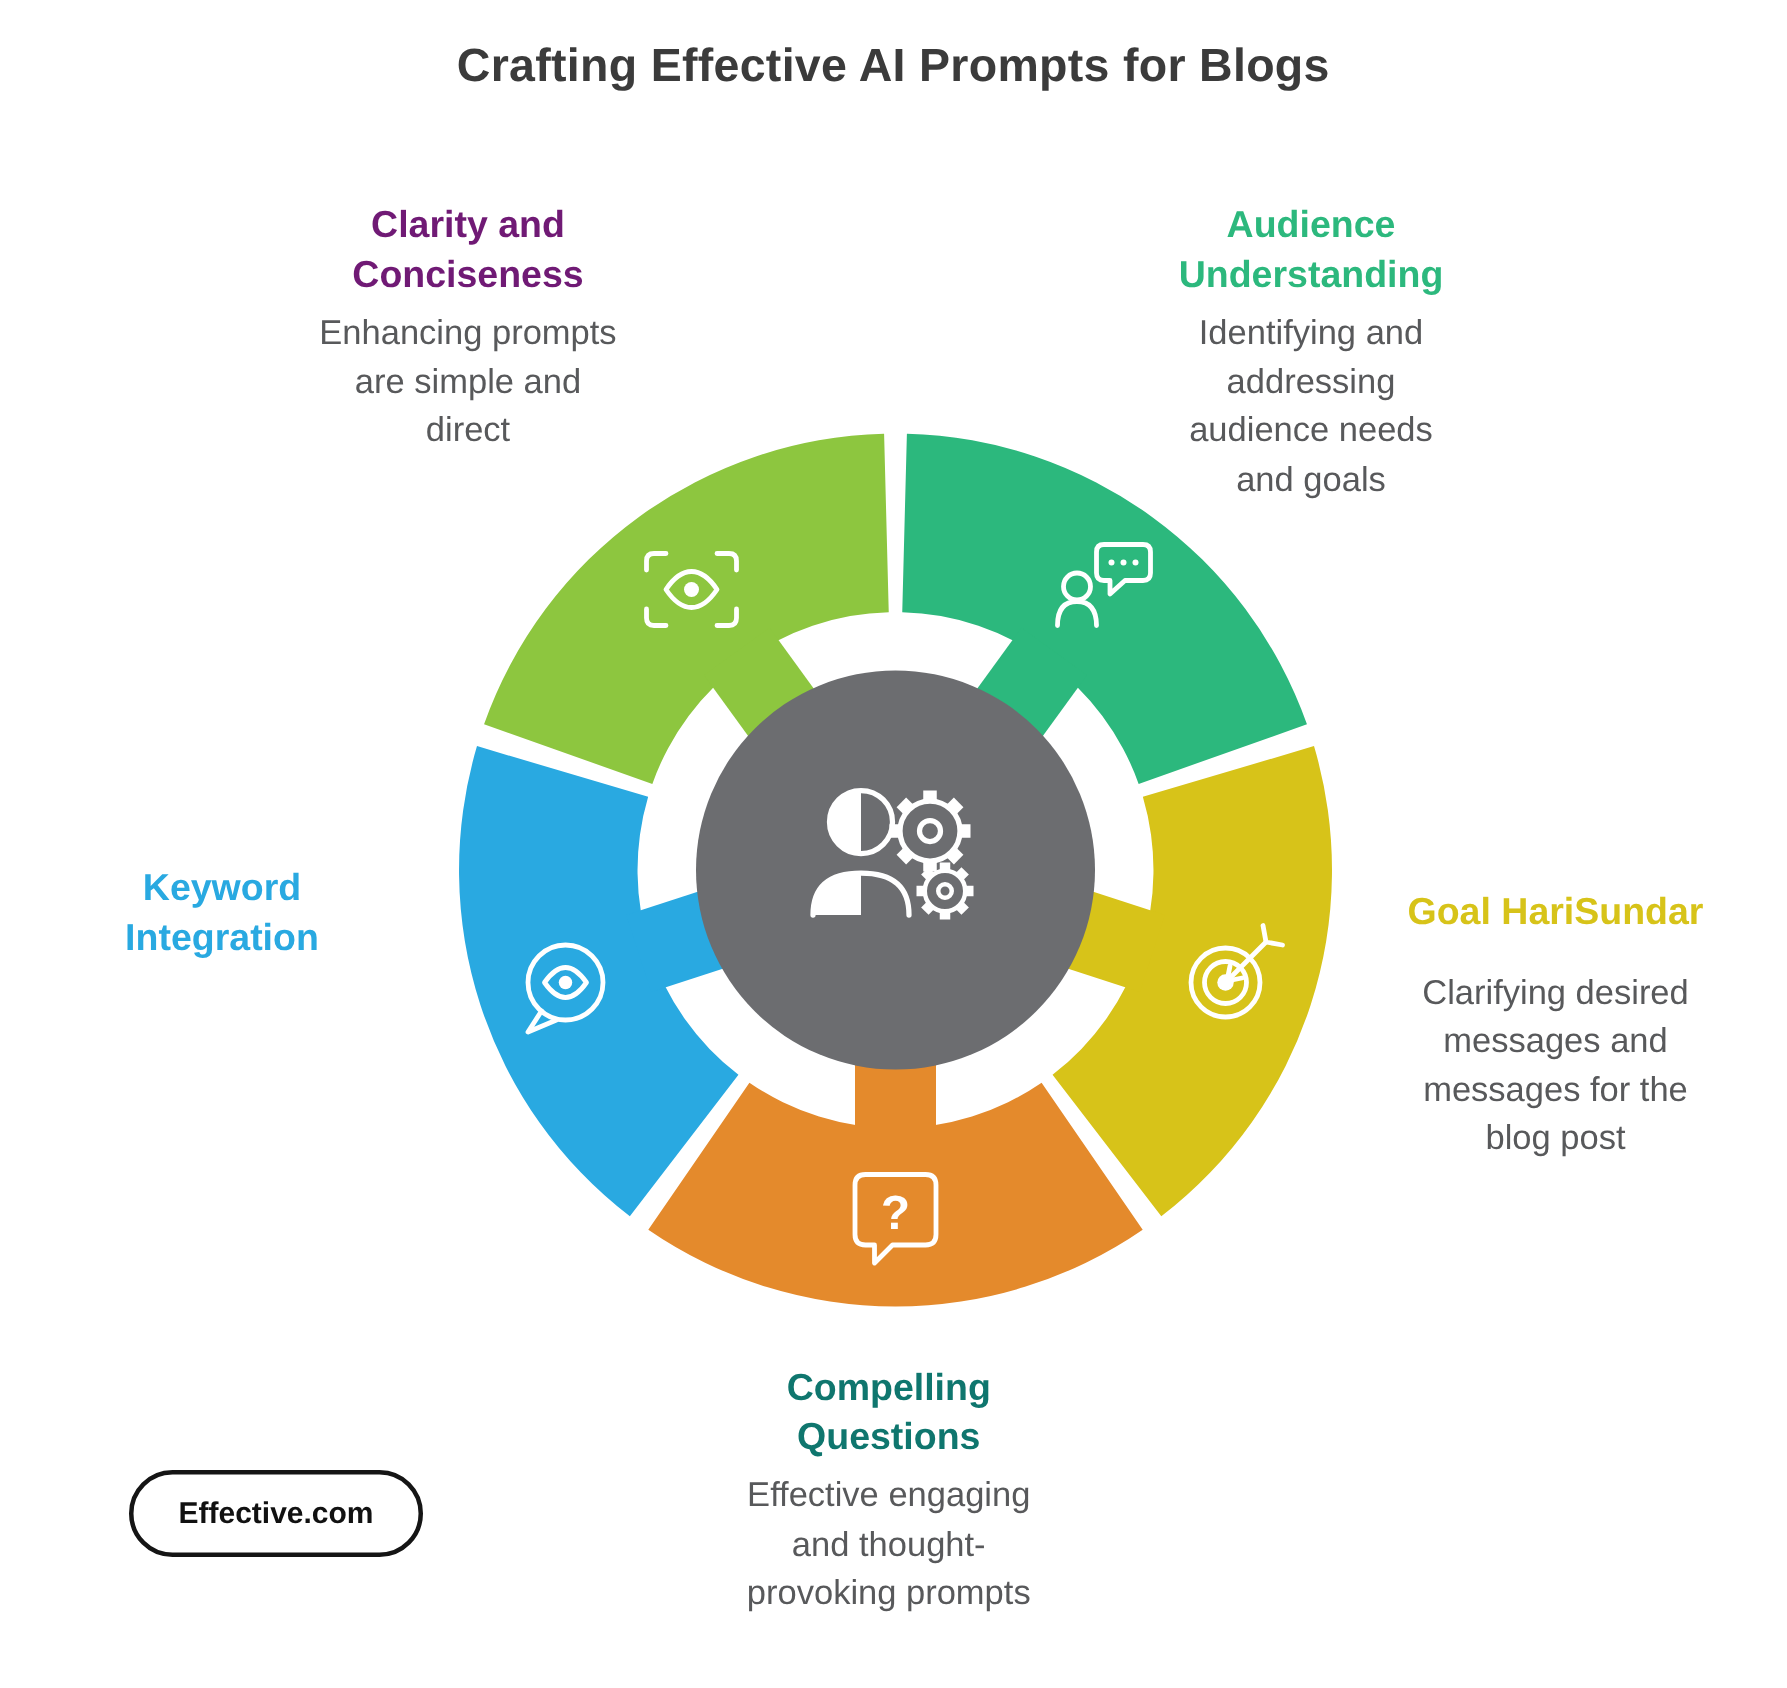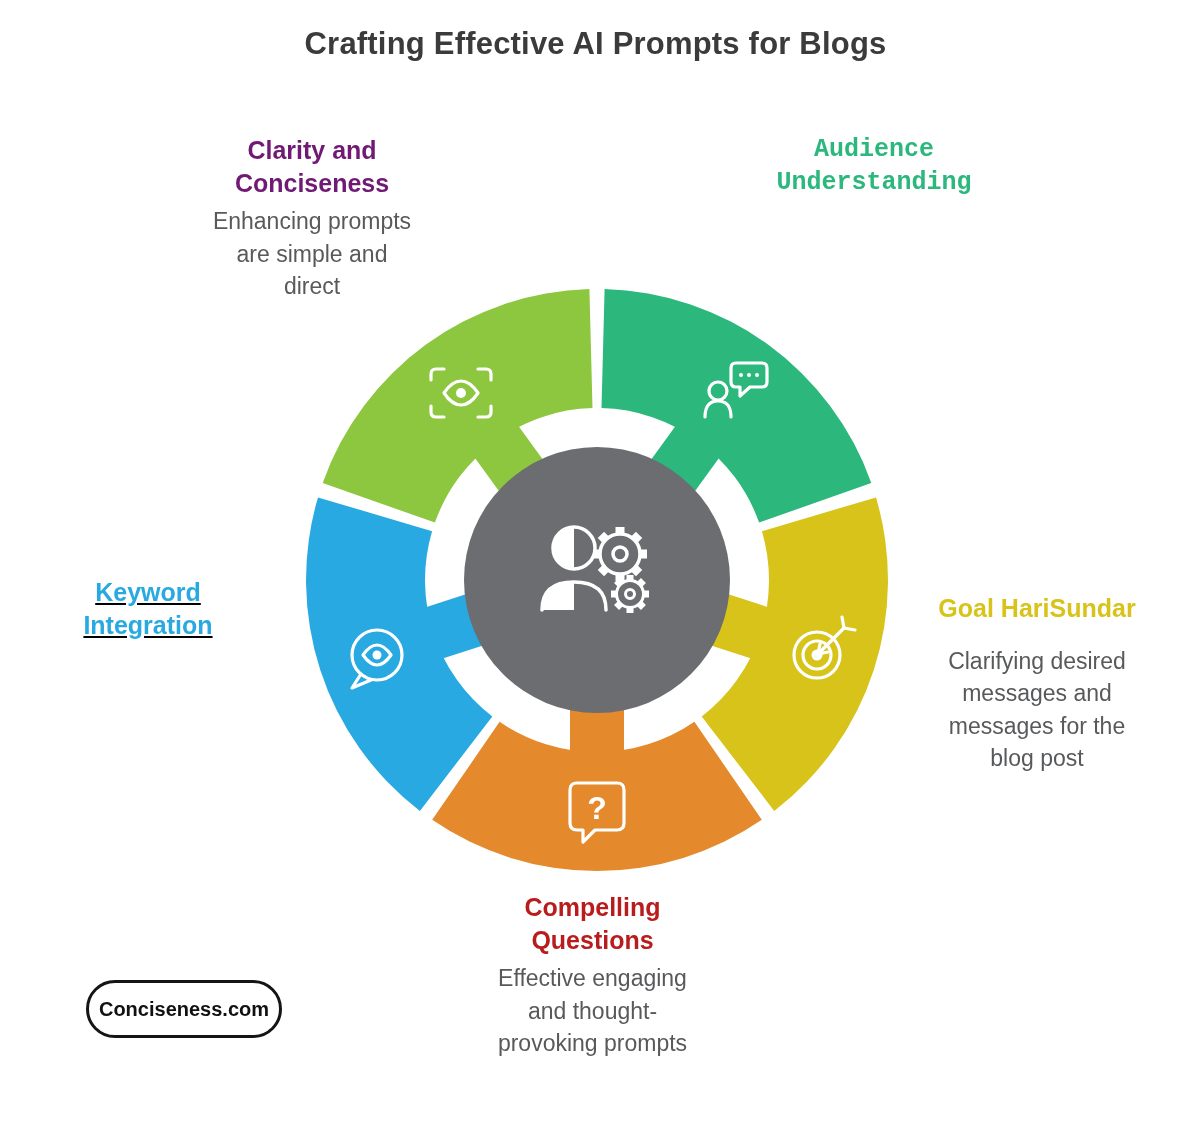--- a/index.html
+++ b/index.html
@@ -35,24 +35,24 @@
     line-height: 1.3;
     margin-bottom: 6px;
   }
   .callout.goal .seg-label { margin-bottom: 20px; }
   .seg-desc {
     font-size: 23px;
     line-height: 1.42;
     color: #58595B;
   }
   .block-clarity   { left: 207px; top: 134px; width: 210px; }
-  .block-audience  { left: 776px; top: 134px; width: 196px; font-family: Liberation Mono, monospace; }
+  .block-audience  { left: 776px; top: 134px; width: 196px; }
   .block-goal      { left: 932px; top: 592px; width: 210px; }
   .block-questions { left: 485px; top: 891px; width: 215px; }
-  .block-keyword   { left: 43px;  top: 576px; width: 210px; text-decoration: underline; }
+  .block-keyword   { left: 43px;  top: 576px; width: 210px; }
   .brand-badge {
     position: absolute;
     left: 86px; top: 980px;
     width: 196px; height: 58px;
     border: 3px solid #151515;
     border-radius: 29px;
     display: flex;
     align-items: center;
     justify-content: center;
     box-sizing: border-box;
@@ -170,33 +170,34 @@
 
   </svg>
 
   <div class="callout block-clarity">
     <div class="seg-label" style="color: #701a75;">Clarity and Conciseness</div>
     <div class="seg-desc">Enhancing prompts are simple and direct</div>
   </div>
 
   <div class="callout block-audience">
     <div class="seg-label" style="color: rgb(44, 184, 125);">Audience Understanding</div>
+    <div class="seg-desc">Identifying and addressing audience needs and goals</div>
   </div>
 
   <div class="callout goal block-goal">
     <div class="seg-label" style="color: rgb(215, 195, 25);">Goal HariSundar</div>
     <div class="seg-desc">Clarifying desired messages and messages for the blog post</div>
   </div>
 
   <div class="callout block-questions">
-    <div class="seg-label" style="color: #b91c1c;">Compelling Questions</div>
+    <div class="seg-label" style="color: #0f766e; margin-top: 18px;">Compelling Questions</div>
     <div class="seg-desc">Effective engaging and thought-provoking prompts</div>
   </div>
 
   <div class="callout block-keyword">
     <div class="seg-label" style="color: rgb(41, 169, 225);">Keyword Integration</div>
   </div>
 
   <div class="brand-badge">
-    <span class="brand-label">Conciseness.com</span>
+    <span class="brand-label">Effective.com</span>
   </div>
 
 </div>
 
 </body></html>

